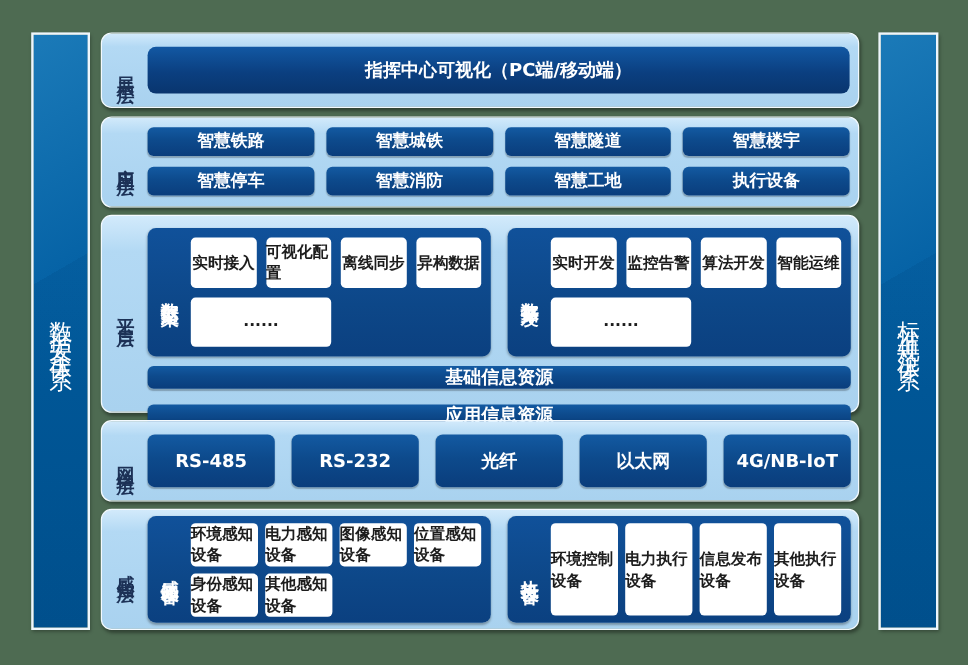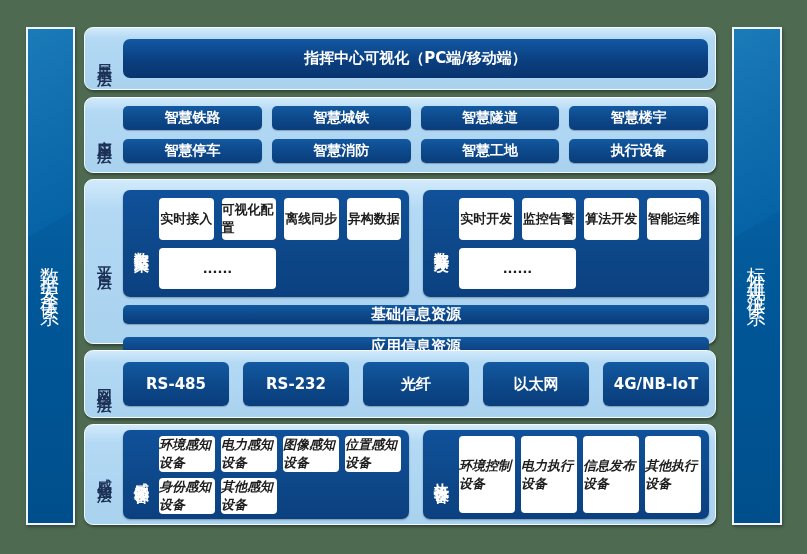--- a/index.html
+++ b/index.html
@@ -107,21 +107,21 @@
   .resources { display: flex; gap: 13px; margin-top: 8px; height: 31px; flex-direction: column; }
   .res-bar { flex: 1; font-size: 15px; font-weight: 700; border-radius: 5px; }
 
   
   #panel-network .panel-content { padding: 11px 6px 11px 0; display: flex; gap: 14px; }
   .net-chip { flex: 1; font-size: 15px; font-weight: 700; border-radius: 6px; }
 
   
   #panel-perception .panel-content { padding: 5px 6px 5px 0; display: flex; gap: 14px; }
   #panel-perception .group-box { padding: 6px 8px; }
-  #panel-perception .group-chips { gap: 6px; font-style: italic; }
+  #panel-perception .group-chips { gap: 6px; }
   #panel-perception .wchip { font-size: 13px; }
 </style>
 </head>
 <body>
 
 <div id="canvas">
 
   <div class="pillar" id="pillar-left">
     <span class="vtext">数据安全体系</span>
   </div>

